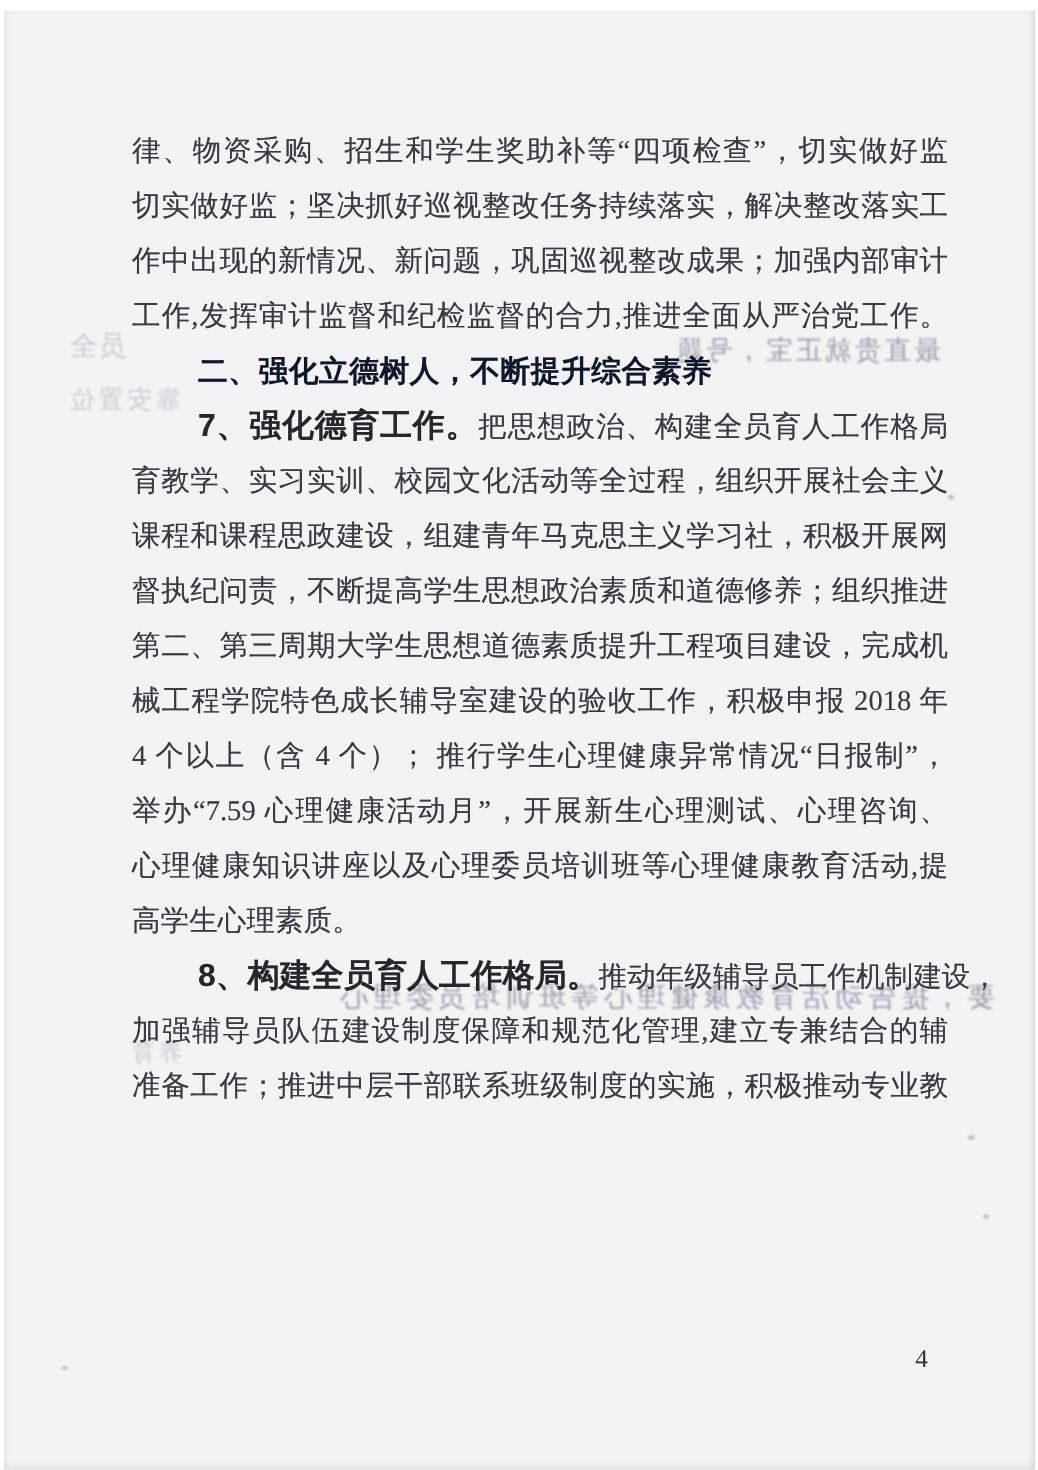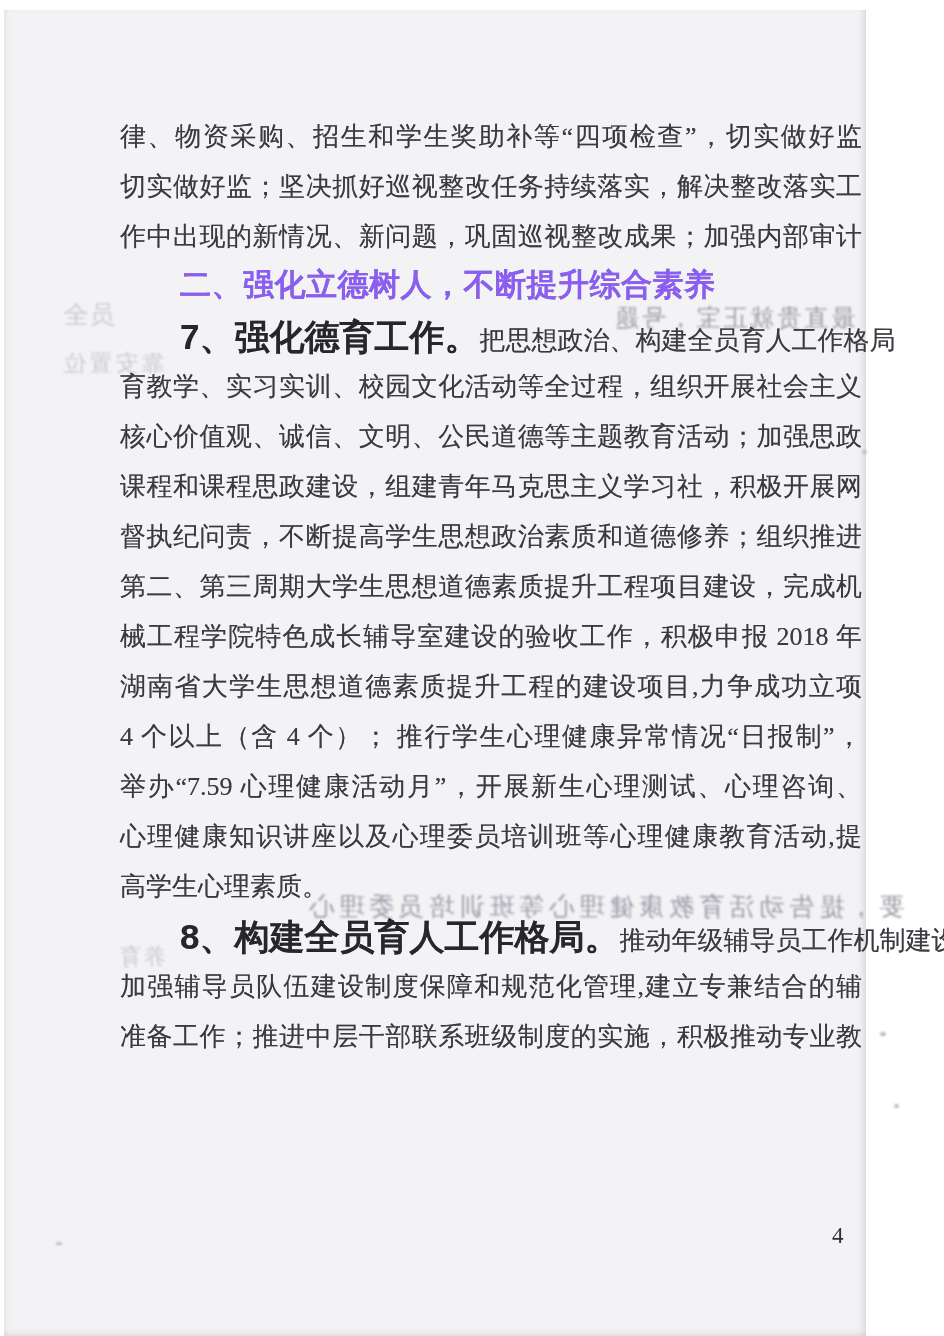--- a/index.html
+++ b/index.html
@@ -2,46 +2,46 @@
 <html lang="zh"><head>
 <meta charset="utf-8">
 <style>
   html,body{margin:0;padding:0;}
   body{
     width:944px;height:1336px;position:relative;overflow:hidden;
     background:#ffffff;
     font-family:"Liberation Serif","DejaVu Serif",serif;
   }
   .scan-page{
-    position:absolute;left:4px;top:10px;width:862px;height:1326px;
+    position:absolute;left:4px;top:10px;width:937px;height:1326px;
     background:#f3f3f5;
     box-shadow:inset -7px 0 9px -7px rgba(120,120,130,.35),
                inset 0 -6px 8px -6px rgba(120,120,130,.22),
                inset 4px 0 6px -4px rgba(160,160,170,.25);
   }
   .textblock{
     position:absolute;left:116px;top:102px;width:742px;
   }
   .line{
     height:50px;line-height:50px;font-size:26px;color:#3a3a40;
     text-align:justify;text-align-last:justify;
     white-space:nowrap;
     text-shadow:0 0 .6px rgba(58,58,64,.55);
   }
   .line.short{text-align:left;text-align-last:left;}
   .line.indent{padding-left:60px;}
   .heading{
-    font-weight:bold;color:#8b5cf6;
-    font-family:Liberation Mono, monospace;
-    font-size:31px;letter-spacing:0.5px;
+    font-weight:bold;color:#0f172a;
+    font-family:Liberation Serif, serif;
+    font-size:27px;letter-spacing:0.5px;
   }
   .lead{
     font-weight:bold;color:#26262b;
     font-family:"Liberation Sans","DejaVu Sans",sans-serif;
-    font-size:35px;
+    font-size:29px;
   }
   .page-number{
     position:absolute;left:828px;top:1206px;width:40px;height:40px;
     line-height:40px;font-size:23px;color:#2f2f35;text-align:left;
   }
   
   .bleed{
     position:absolute;transform:scaleX(-1);
     color:#a9a9b5;filter:blur(1px);
     font-size:25px;letter-spacing:3px;white-space:nowrap;
@@ -67,31 +67,30 @@
 
   <span class="speck" style="left:858px;top:440px;width:5px;height:4px;"></span>
   <span class="speck" style="left:876px;top:1022px;width:6px;height:4px;"></span>
   <span class="speck" style="left:890px;top:1094px;width:5px;height:4px;"></span>
   <span class="speck" style="left:52px;top:1232px;width:6px;height:3px;"></span>
 
   <div class="textblock">
     <div class="line">律、物资采购、招生和学生奖助补等“四项检查”，切实做好监</div>
     <div class="line">切实做好监；坚决抓好巡视整改任务持续落实，解决整改落实工</div>
     <div class="line">作中出现的新情况、新问题，巩固巡视整改成果；加强内部审计</div>
+    <div class="line">工作,发挥审计监督和纪检监督的合力,推进全面从严治党工作。</div>
 
     <div class="line short indent heading">二、强化立德树人，不断提升综合素养</div>
 
     <div class="line indent"><span class="lead">7、强化德育工作。</span><span>把思想政治、构建全员育人工作格局</span></div>
     <div class="line">育教学、实习实训、校园文化活动等全过程，组织开展社会主义</div>
-    <div class="line">核心价值观、诚信、文明、公民道德等主题教育活动；加强思政</div>
     <div class="line">课程和课程思政建设，组建青年马克思主义学习社，积极开展网</div>
     <div class="line">督执纪问责，不断提高学生思想政治素质和道德修养；组织推进</div>
     <div class="line">第二、第三周期大学生思想道德素质提升工程项目建设，完成机</div>
     <div class="line">械工程学院特色成长辅导室建设的验收工作，积极申报 2018 年</div>
-    <div class="line">湖南省大学生思想道德素质提升工程的建设项目,力争成功立项</div>
     <div class="line">4 个以上（含 4 个）； 推行学生心理健康异常情况“日报制”，</div>
     <div class="line">举办“7.59 心理健康活动月”，开展新生心理测试、心理咨询、</div>
     <div class="line">心理健康知识讲座以及心理委员培训班等心理健康教育活动,提</div>
     <div class="line short">高学生心理素质。</div>
 
     <div class="line indent"><span class="lead">8、构建全员育人工作格局。</span><span>推动年级辅导员工作机制建设，</span></div>
     <div class="line">加强辅导员队伍建设制度保障和规范化管理,建立专兼结合的辅</div>
     <div class="line">准备工作；推进中层干部联系班级制度的实施，积极推动专业教</div>
   </div>
 

